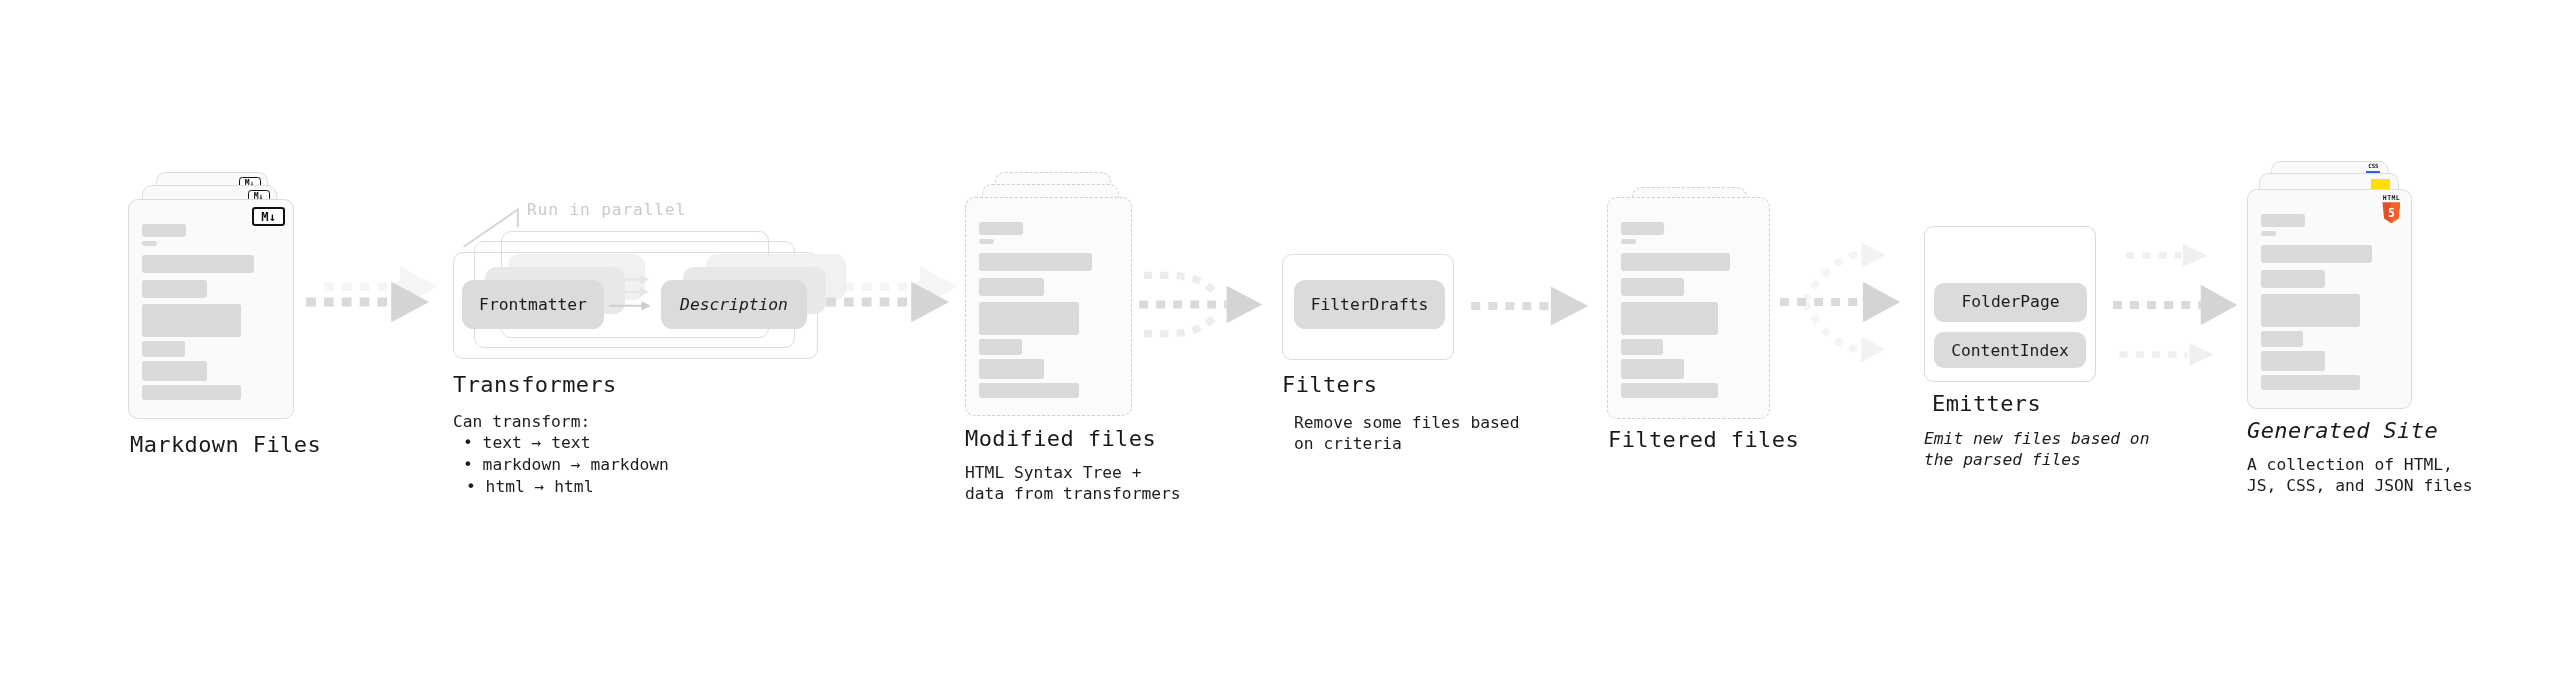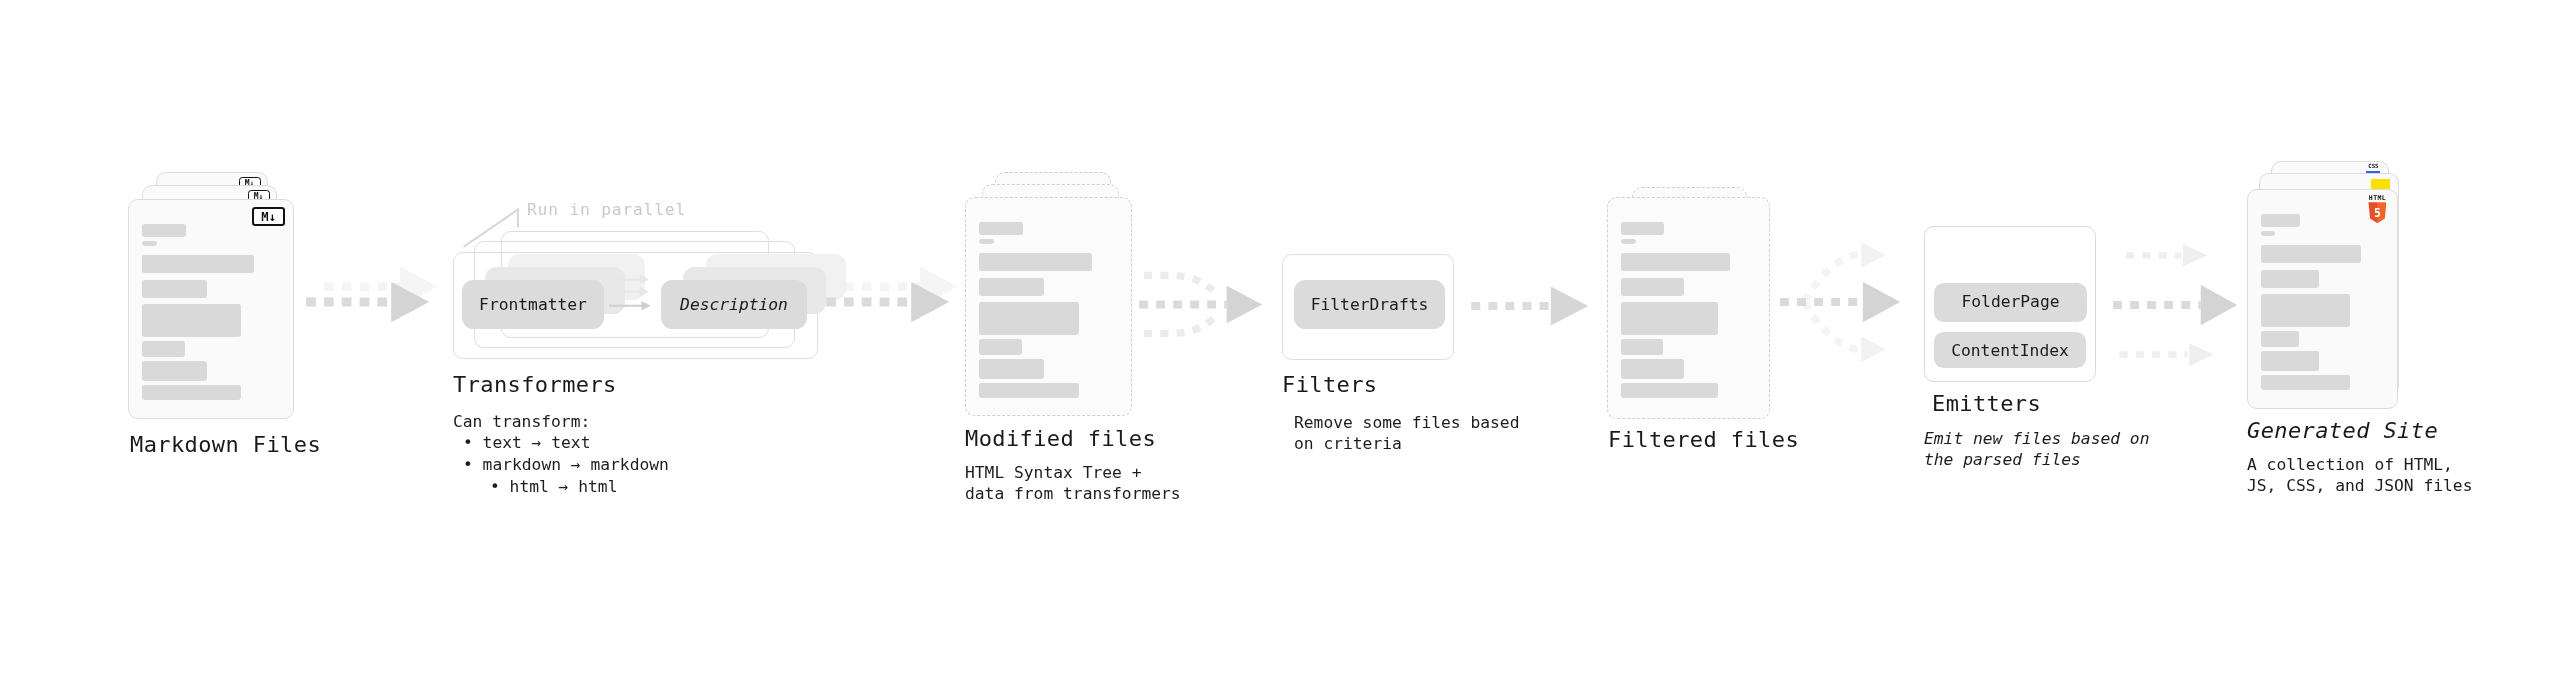--- a/index.html
+++ b/index.html
@@ -126,21 +126,21 @@
       <g stroke="#cfcfcf" fill="#cfcfcf">
         <line x1="0" y1="40" x2="40" y2="40" stroke-width="2.5"></line>
           <polygon points="40,35 40,45 50,40"></polygon>
       </g>
     </svg>
 
     <div class="stage-title" style="left:453px;top:372px;">Transformers</div>
     <div class="stage-desc" style="left:453px;top:411px;">Can transform:</div>
     <div class="bullet-line" style="left:463px;top:433px;">• text → text</div>
     <div class="bullet-line" style="left:463px;top:455px;">• markdown → markdown</div>
-    <div class="bullet-line" style="left:490px;top:477px;">• html → html</div>
+    <div class="bullet-line" style="left:466px;top:477px;">• html → html</div>
   </div>
 
   <svg class="abs" style="left:826px;top:255px;" width="138" height="81" viewBox="0 0 170 100">
     <g transform="translate(8,-19)" opacity="0.5">
       <line x1="14" y1="58" x2="108" y2="58" stroke="#ececec" stroke-width="11" stroke-dasharray="12 10"></line>
       <polygon points="108,33 108,83 154,58" fill="#ececec"></polygon>
     </g>
     <line x1="0" y1="58" x2="105" y2="58" stroke="#dadada" stroke-width="11" stroke-dasharray="12 10"></line>
     <polygon points="105,33 105,83 152,58" fill="#d4d4d4"></polygon>
   </svg>
@@ -239,21 +239,21 @@
   <div>
     <div class="file-card" style="left:2271px;top:161px;width:118px;height:222px;">
       <div class="css-icon">
         <div class="css-word">CSS</div>
         <div class="css-bar"></div>
       </div>
     </div>
     <div class="file-card" style="left:2259px;top:173px;width:140px;height:222px;">
       <div class="js-icon"></div>
     </div>
-    <div class="file-card" style="left:2247px;top:189px;width:151px;height:220px;">
+    <div class="file-card" style="left:2247px;top:189px;width:165px;height:220px;">
       <div class="html5-icon">
         <div class="html5-word">HTML</div>
         <div class="html5-shield">
             <span>5</span>
           </div>
       </div>
       <div class="bars">
         <div class="bar b1"></div>
           <div class="bar b2"></div>
           <div class="bar b3"></div>

